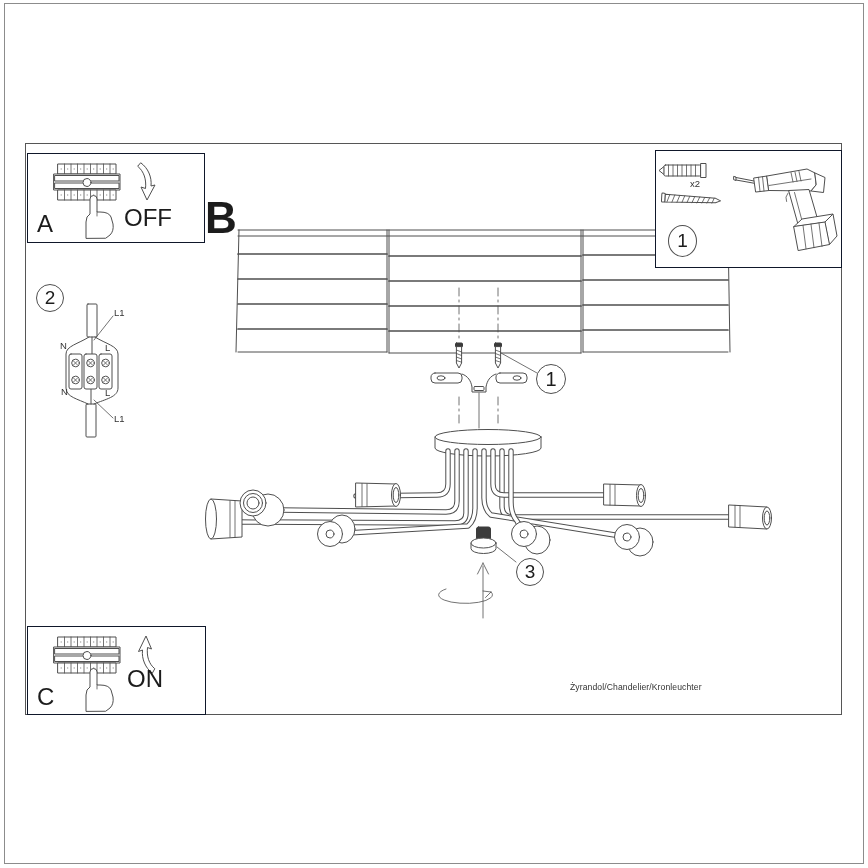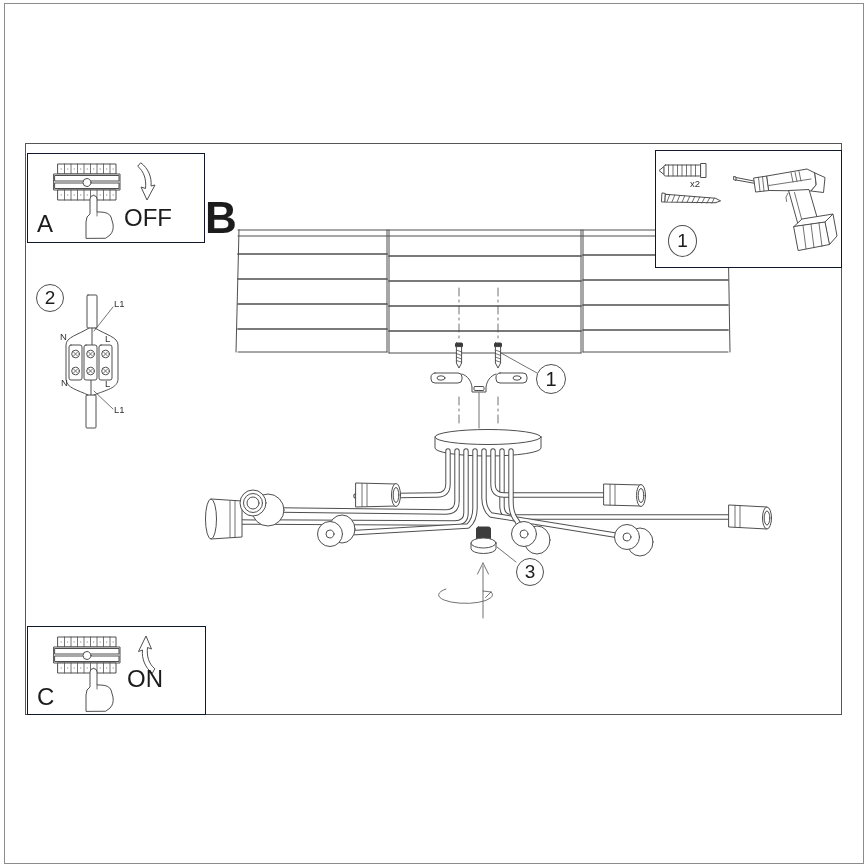--- a/index.html
+++ b/index.html
@@ -243,21 +243,21 @@
       <polygon class="fw" points="60,63.5 68,56 99,51 91,59"></polygon>
       <polygon class="fw" points="91,59 99,51 103,73 95.5,81.5"></polygon>
       <polygon class="fw" points="60,63.5 91,59 95.5,81.5 64.5,87.5"></polygon>
       <path class="thin" d="M69,62.3 L72,85.8 M77,61.2 L80,84.7 M85,60.2 L88,83.5"></path>
     </g>
   </svg>
   <span class="abs qty-label" style="left:34px;top:27px;">x2</span>
   <div class="circ circ-toolbox">1</div>
 </div>
 
-<div class="abs" style="left:28px;top:279px;width:110px;height:160px;">
+<div class="abs" style="left:28px;top:288px;width:110px;height:160px;">
   <svg class="art" width="110" height="160" viewBox="0 0 110 160">
     <g>
       <rect class="fw" x="59" y="16" width="10" height="33" rx="1"></rect>
     </g>
     <g>
       <rect class="fw" x="58" y="116" width="10" height="33" rx="1"></rect>
     </g>
     <g>
       <path d="M61,49 C50,56 38,58 38,66 V100 C38,109 50,111 60,116"></path>
       <path d="M67,49 C78,56 90,58 90,66 V100 C90,109 78,111 66,116"></path>
@@ -283,13 +283,14 @@
   <span class="wire-label" style="left:33px;top:99px;">N</span>
   <span class="wire-label" style="left:77px;top:100px;">L</span>
   <span class="wire-label" style="left:86px;top:126px;">L1</span>
 </div>
 
 <div class="circ circ-wiring">2</div>
 <div class="circ circ-bracket">1</div>
 <div class="circ circ-knob">3</div>
 
 <div class="abs footer">
+  <div>Żyrandol/Chandelier/Kronleuchter</div>
 </div>
 
 </body></html>

